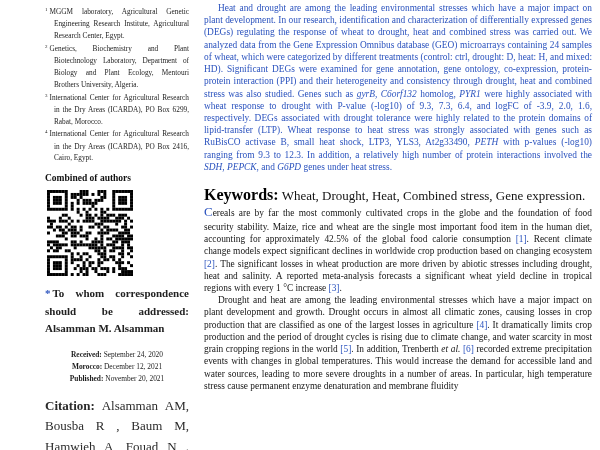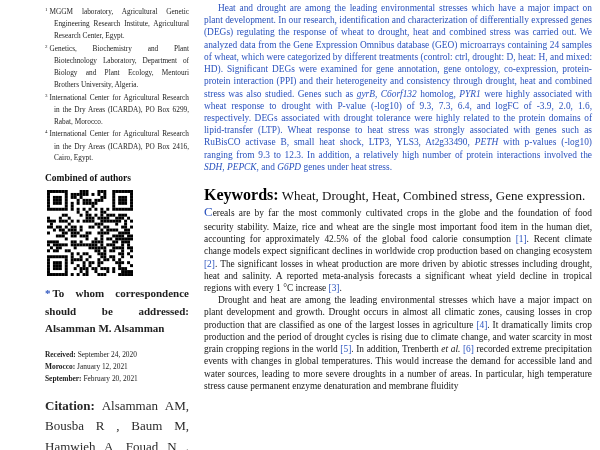--- a/index.html
+++ b/index.html
@@ -10,21 +10,21 @@
   
   .left-col{position:absolute;left:45px;top:6px;width:144px;color:#1c1c1c;}
   .affiliations{list-style:none;margin:0;padding:0;font-size:7.3px;line-height:1.62;text-align:justify;}
   .affil{margin:0 0 1px 0;padding-left:9px;text-indent:-9px;}
   .affil sup{font-size:5px;margin-right:2px;}
   .contacts-heading{font-size:9.5px;margin:9px 0 7px 0;color:#111;}
   .qr{width:86px;height:86px;margin-left:2px;}
   .correspondence{margin:9px 0 0 0;font-size:11px;line-height:1.6;font-weight:bold;color:#222;text-align:justify;}
   .star{color:var(--blue);margin-right:2px;}
   .dates{margin-top:11px;font-size:7.4px;line-height:1.6;}
-  .date-row{margin:0;}
+  .date-row{margin:0;text-align:center;}
   .citation{margin:11px 0 0 0;font-size:13px;line-height:1.6;text-align:justify;color:#2b2b2b;}
   .copyright{margin:10px 0 0 0;font-size:7px;line-height:1.6;text-align:justify;color:#2b2b2b;}
 
   
   .main-col{position:absolute;left:204px;top:2px;width:388px;}
   .abstract{margin:0;font-size:9.4px;line-height:1.3;text-align:justify;text-indent:14px;color:var(--blue);}
   .keywords{margin:13px 0 0 0;}
   .kw-label{font-weight:bold;font-size:16px;color:#000;}
   .kw-text{font-size:13px;color:#111;}
   .body-para{margin:0 0 0 0;font-size:9.4px;line-height:1.3;text-align:justify;color:#161616;}
@@ -471,22 +471,22 @@
           <rect x="81" y="84" width="3" height="3" fill="#000"></rect>
           <rect x="84" y="84" width="3" height="3" fill="#000"></rect>
         </svg></div>
 
     <p class="correspondence">
       <span class="star">*</span><span>To whom correspondence should be addressed: Alsamman M. Alsamman</span>
     </p>
 
     <div class="dates">
       <p class="date-row"><b>Received:</b> <span>September 24, 2020</span></p>
-      <p class="date-row"><b>Morocco:</b> <span>January 12, 2021</span></p>
-      <p class="date-row"><b>September:</b> <span>February 20, 2021</span></p>
+      <p class="date-row"><b>Morocco:</b> <span>December 12, 2021</span></p>
+      <p class="date-row"><b>Published:</b> <span>November 20, 2021</span></p>
     </div>
 
     <p class="citation">
       <b>Citation:</b> <span>Alsamman AM, Bousba R , Baum M, Hamwieh A, Fouad N . Comprehensive analysis of the gene expression profile of wheat at the crossroads of heat, drought and combined stress. 2021 Feb 20;4:bs202.04</span>
     </p>
 
     <p class="copyright">
       <b>Citation:</b> <span><span>© 2021 Alsamman </span><span class="seg-i">et al.</span><span>. This is an open access article distributed under the terms of the </span></span>
     </p>
   </aside>

